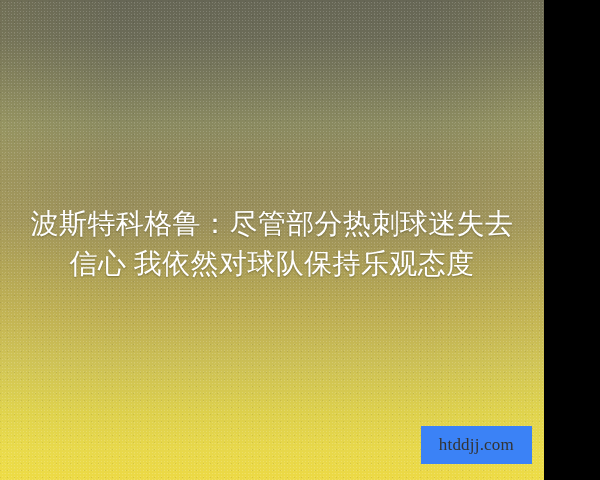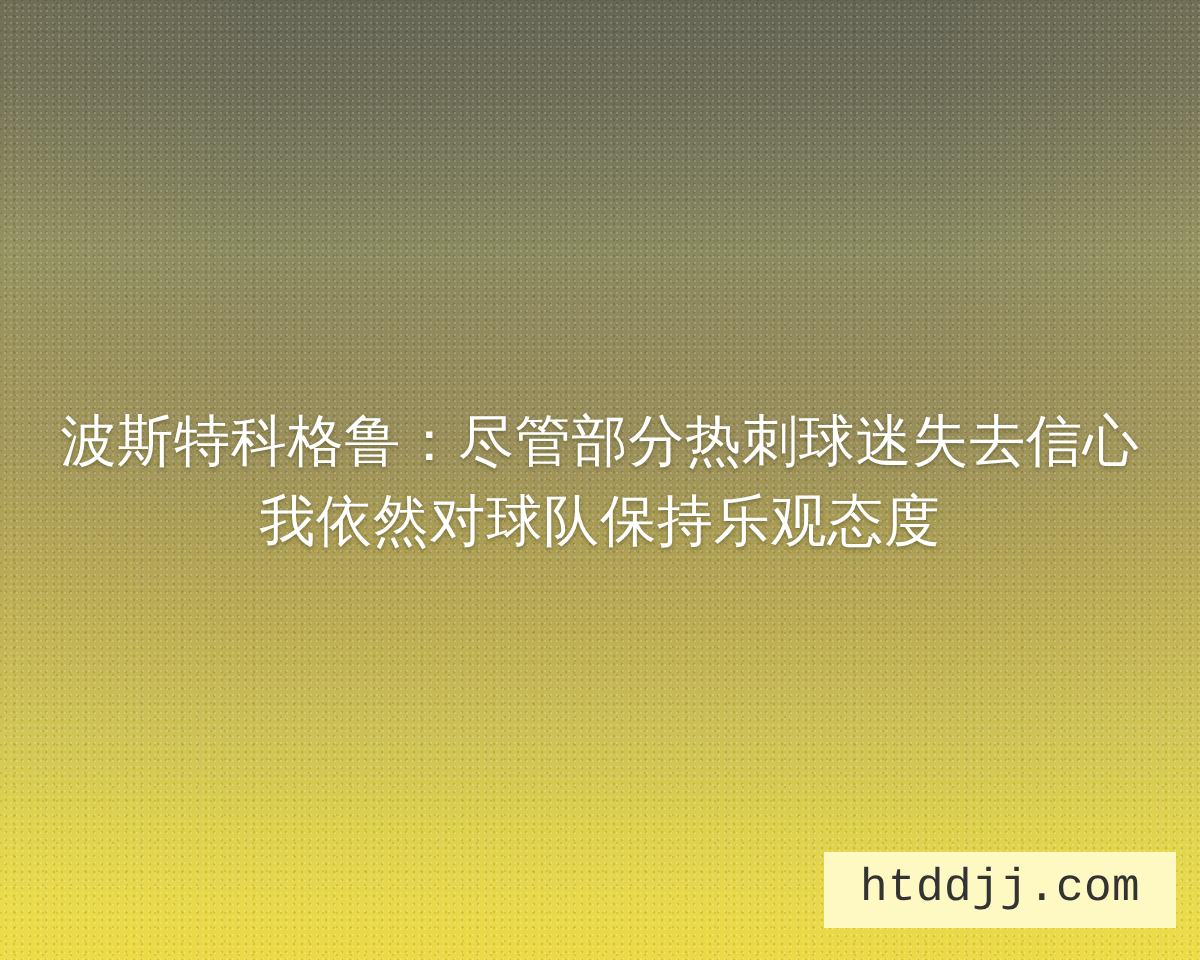--- a/index.html
+++ b/index.html
@@ -3,24 +3,24 @@
 <meta charset="utf-8">
 <title>Article Cover</title>
 <style>
   html, body {
     margin: 0;
     padding: 0;
     background: #000;
   }
   #screenshot {
     position: relative;
-    width: 600px;
+    width: 544px;
     height: 480px;
     overflow: hidden;
-    font-family: Liberation Mono, monospace;
+    font-family: Liberation Serif, serif;
     -webkit-font-smoothing: antialiased;
   }
 
   
   .bg-base {
     position: absolute;
     inset: 0;
     background: linear-gradient(
         180deg,
         #666655   0%,
@@ -78,23 +78,23 @@
     font-weight: 400;
     text-shadow: 0 1px 2px rgba(60,55,20,0.45);
     white-space: pre-wrap;
   }
 
   
   .watermark {
     position: absolute;
     right: 12px;
     bottom: 16px;
-    background: #fef9c3;
+    background: #3b82f6;
     color: #333333;
-    font-size: 23px;
+    font-size: 17px;
     line-height: 17px;
     padding: 10px 18px 11px 18px;
     letter-spacing: 0.2px;
     white-space: nowrap;
   }
 </style>
 </head>
 <body>
 
 <div id="screenshot">

